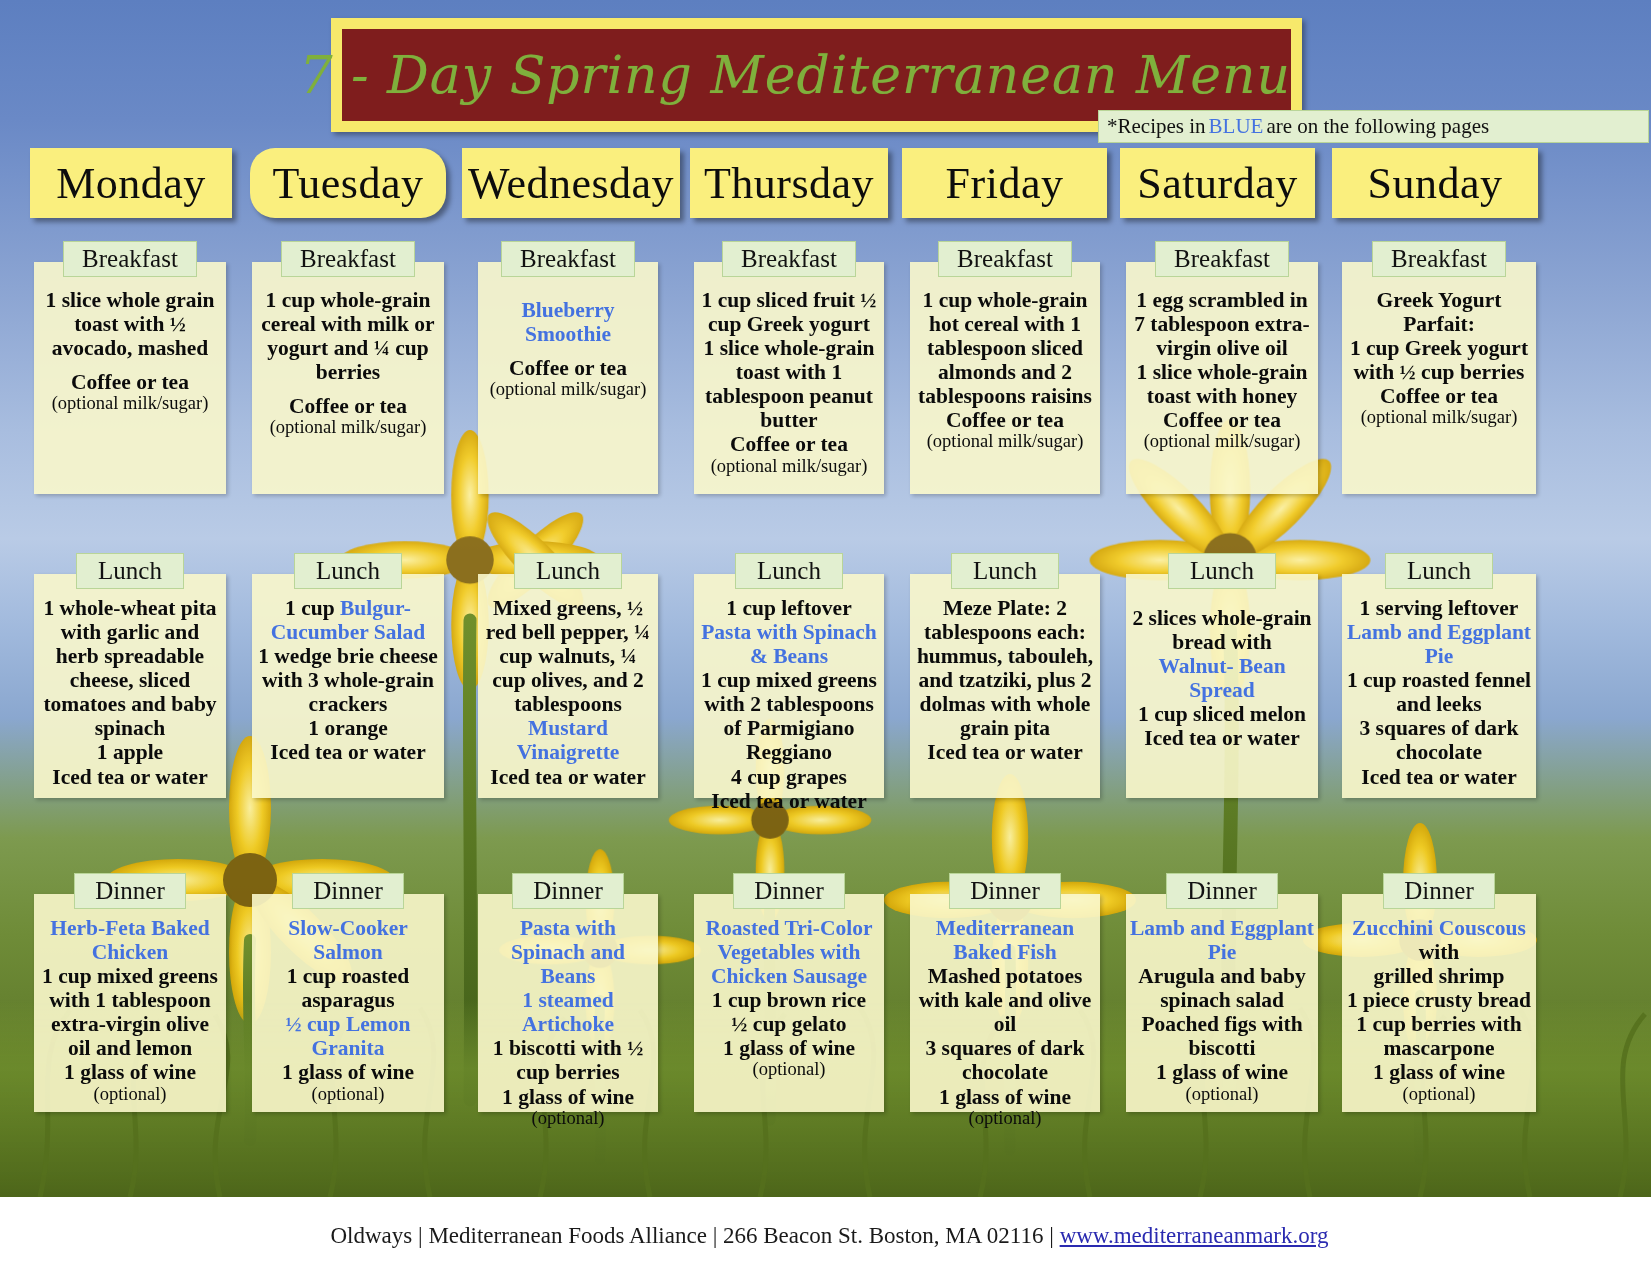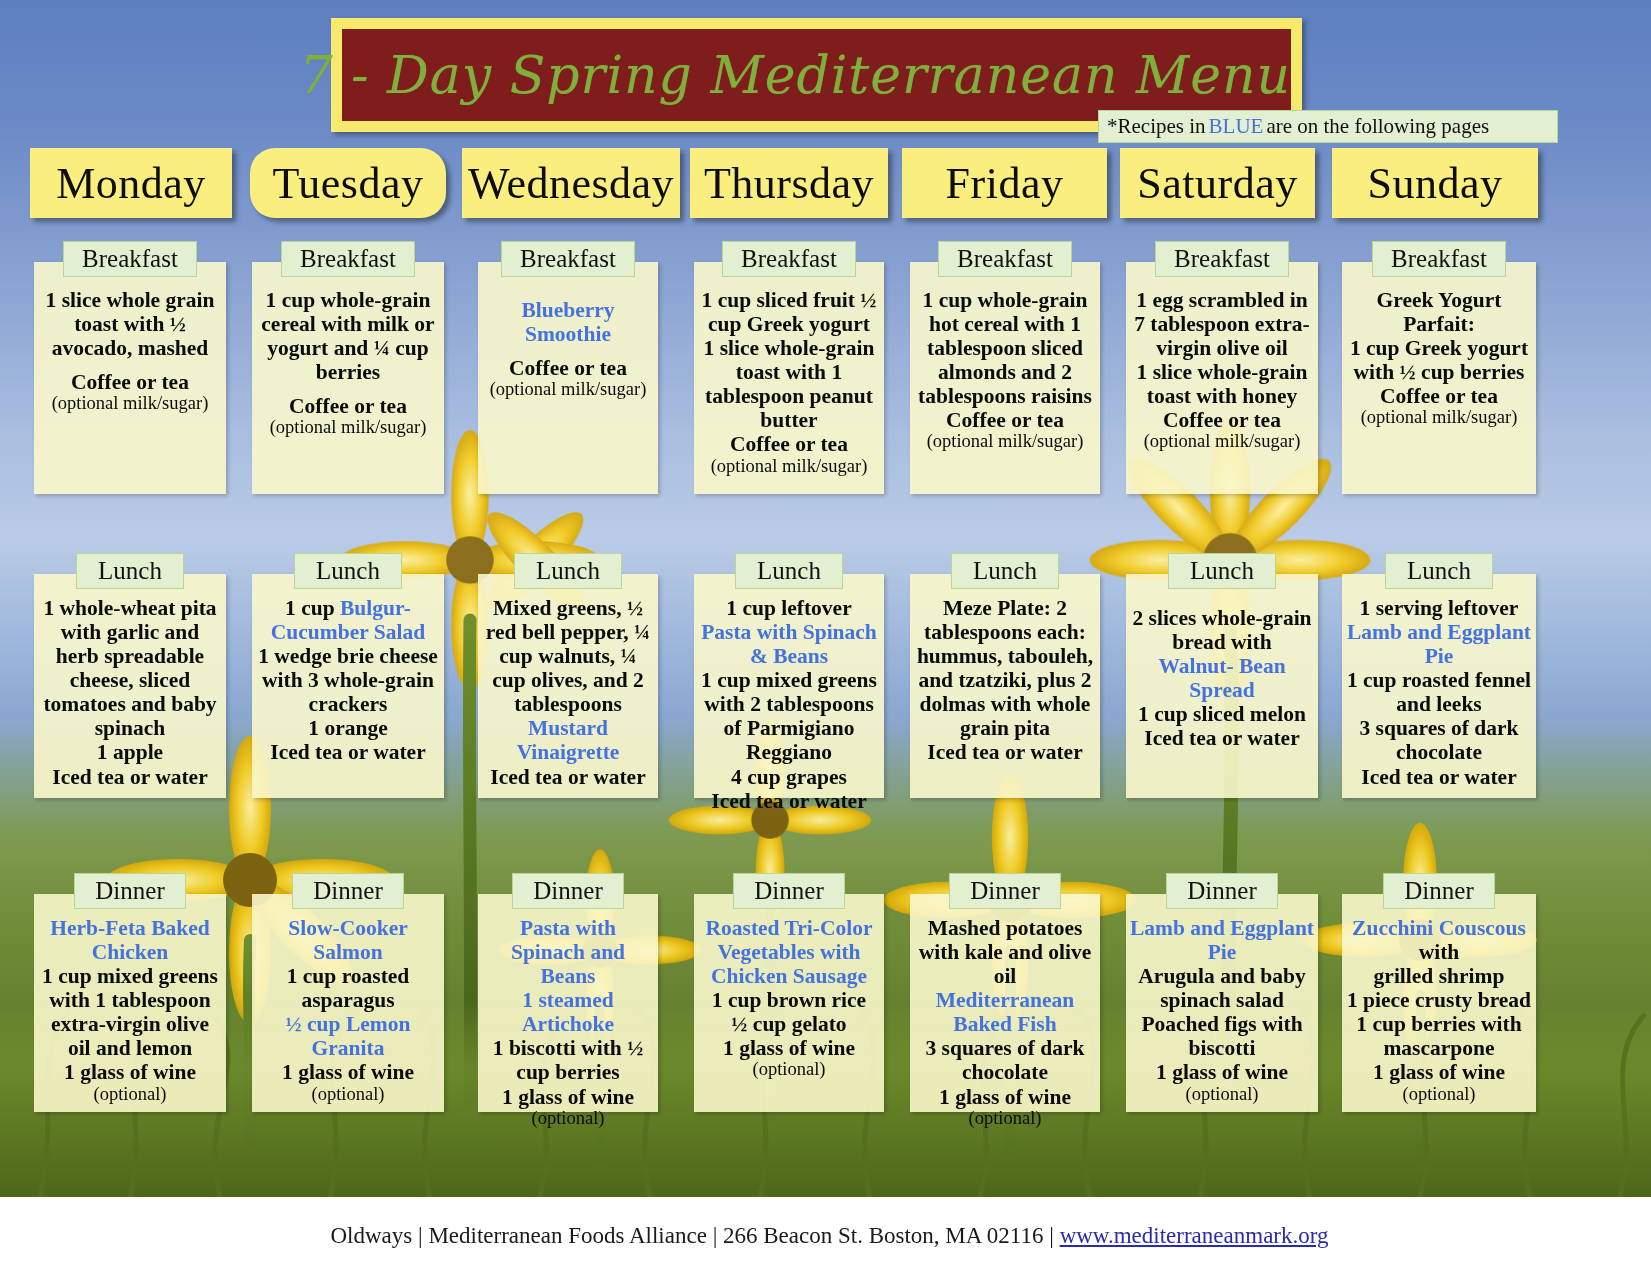--- a/index.html
+++ b/index.html
@@ -70,21 +70,21 @@
     color: #7fb03c;
     letter-spacing: 1px;
     white-space: nowrap;
     text-shadow: 0 0 1px rgba(127,176,60,0.4);
   }
 
   
   #recipes-note {
     position: absolute;
     left: 1098px; top: 110px;
-    width: 460px; height: 33px;
+    width: 551px; height: 33px;
     background: #e2efd0;
     border: 1px solid #b9d598;
     display: flex;
     align-items: center;
     padding-left: 8px;
     font-size: 21px;
     color: #111;
     white-space: nowrap;
   }
   #recipes-note .blue { color: #4472e0; padding: 0 3px; }
@@ -443,22 +443,22 @@
       <div class="meal-card row-lunch" style="left: 910px; width: 190px; top: 574px; height: 224px;">
         <div class="meal-label" style="width: 108px; left: 41px;">Lunch</div>
         <div class="meal-body">
           <p><span>Meze Plate: 2 tablespoons each: hummus, tabouleh, and tzatziki, plus 2 dolmas with whole grain pita</span></p>
           <p><span>Iced tea or water</span></p>
         </div>
       </div>
       <div class="meal-card row-dinner" style="left: 910px; width: 190px; top: 894px; height: 218px;">
         <div class="meal-label" style="width: 112px; left: 39px;">Dinner</div>
         <div class="meal-body">
+          <p><span class="blue">Mediterranean Baked Fish</span></p>
           <p><span>Mashed potatoes with kale and olive oil</span></p>
-          <p><span class="blue">Mediterranean Baked Fish</span></p>
           <p><span>3 squares of dark chocolate</span></p>
           <p><span>1 glass of wine</span></p>
           <p class="small"><span>(optional)</span></p>
         </div>
       </div>
       <div class="meal-card row-breakfast" style="left: 1126px; width: 192px; top: 262px; height: 232px;">
         <div class="meal-label" style="width: 134px; left: 29px;">Breakfast</div>
         <div class="meal-body">
           <p><span>1 egg scrambled in 7 tablespoon extra-virgin olive oil</span></p>
           <p><span>1 slice whole-grain toast with honey</span></p>

